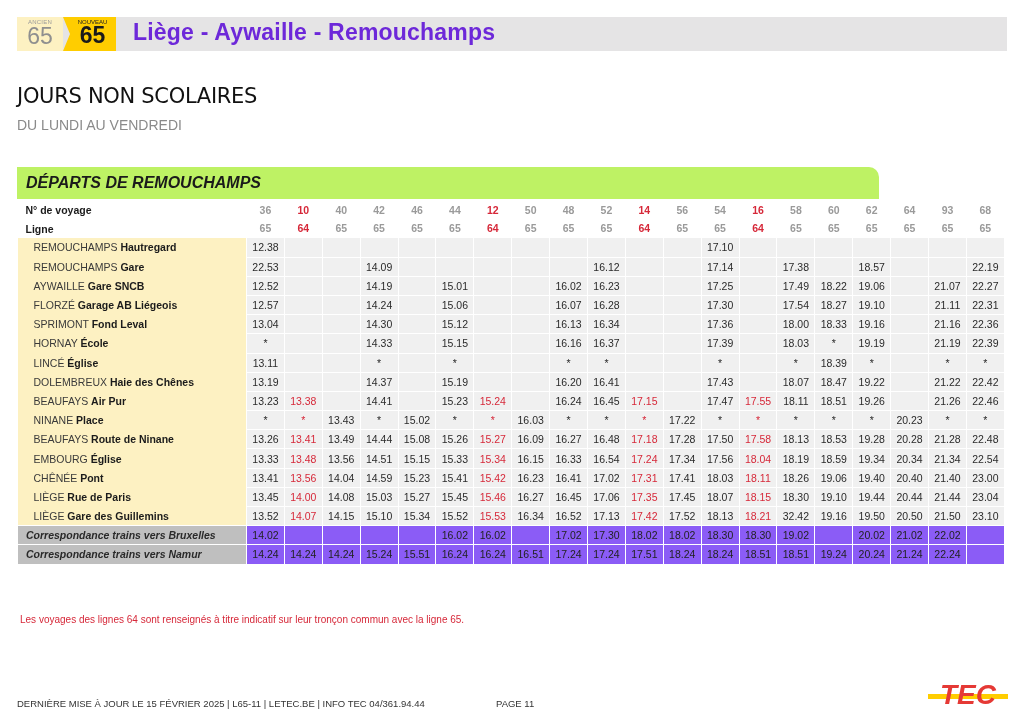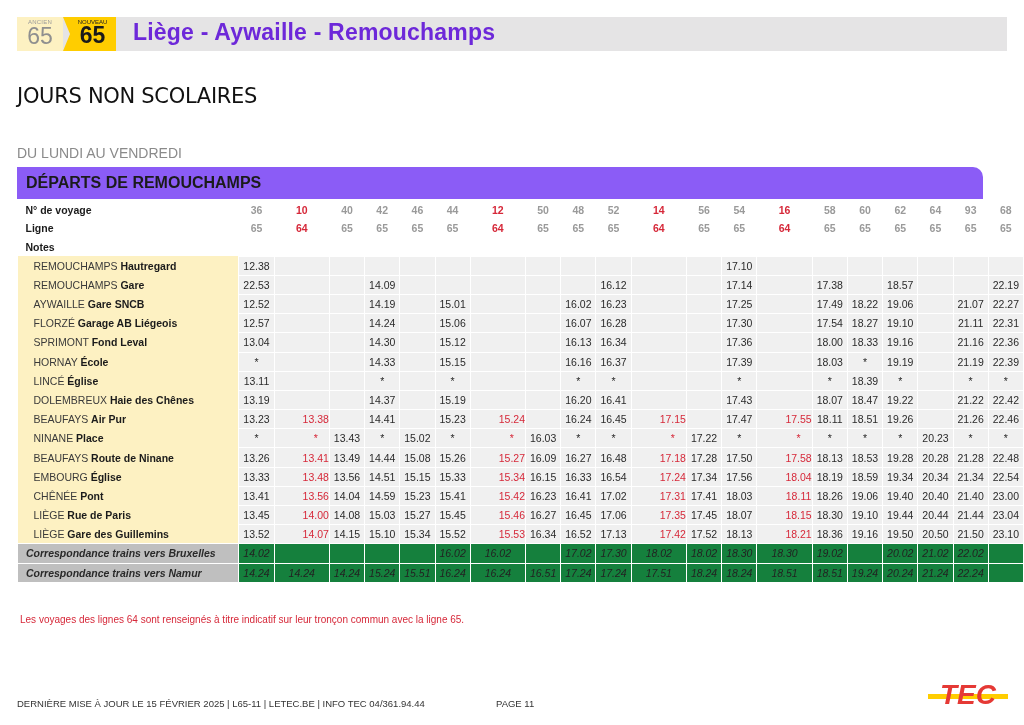--- a/index.html
+++ b/index.html
@@ -11,38 +11,38 @@
   .badge-old { position:absolute; left:17px; top:17px; width:46px; height:34px; background:#fdf1c2; }
   .badge-old .lbl { position:absolute; left:0; width:46px; top:2px; text-align:center; font-size:6px; color:#9a9a9a; letter-spacing:0.2px; }
   .badge-old .num { position:absolute; left:0; width:46px; top:6px; text-align:center; font-size:23px; color:#8f8f8f; font-weight:400; }
   .badge-new { position:absolute; left:63px; top:17px; width:53px; height:34px; background:#ffcd00;
                clip-path: polygon(0 0, 100% 0, 100% 100%, 0 100%, 7px 50%); }
   .badge-new .lbl { position:absolute; left:6px; width:47px; top:2px; text-align:center; font-size:6px; color:#222; }
   .badge-new .num { position:absolute; left:6px; width:47px; top:5px; text-align:center; font-size:23px; color:#1b1b1b; font-weight:700; }
   .route-title { position:absolute; left:133px; top:19px; font-size:23px; font-weight:700; color:#6d28d9; letter-spacing:0.2px; }
 
   .section-title { position:absolute; left:17px; top:84px; font-size:21px; font-weight:400; color:#111; letter-spacing:-0.3px; font-family:"DejaVu Sans", sans-serif; }
-  .section-sub { position:absolute; left:17px; top:117px; font-size:14px; color:#8a8a8a;margin-top:28px; }
+  .section-sub { position:absolute; left:17px; top:117px; font-size:14px; color:#8a8a8a; }
 
   
-  .dep-header { position:absolute; left:17px; top:167px; width:966px; height:32px; background:#8b5cf6; border-radius:0 10px 0 0; }
+  .dep-header { position:absolute; left:17px; top:167px; width:862px; height:32px; background:#bef264; border-radius:0 10px 0 0;font-style:italic; }
   .dep-header span { position:absolute; left:9px; top:7px; font-size:16px; font-weight:700; color:#1b1b1b; }
 
   table.tt { position:absolute; left:17px; top:201px; border-collapse:collapse; table-layout:fixed; }
   table.tt td { height:18.2px; padding:0; font-size:10.5px; text-align:center; white-space:nowrap; overflow:hidden; }
   table.tt col.stcol { width:229px; }
   table.tt col.tcol { width:37.9px; }
   .hdr td { background:#fff; color:#9a9a9a; font-weight:700; font-size:10.5px; }
   .hdr td.rowlbl { text-align:left; color:#1b1b1b; padding-left:8px; font-weight:700; font-size:10.5px;margin-left:7px; }
   .hdr td.red { color:#d62839; }
   .stop td.st { background:#fdf1c2; text-align:left; padding-left:16px; color:#3a3a3a; font-size:10.5px; }
   .stop td.st b { color:#1b1b1b; }
   .stop td.tm { background:#f0f0f0; border:1px solid #fff; color:#2a2a2a; }
-  .stop td.tm.red { color:#d62839;padding-left:28px; }
-  .conn td { background:#15803d; border:1px solid #fff; color:#222;font-style:italic; }
+  .stop td.tm.red { color:#d62839; }
+  .conn td { background:#8b5cf6; border:1px solid #fff; color:#222; }
   .conn td.st { background:#bfbfbf; text-align:left; padding-left:8px; font-style:italic; font-weight:700; color:#2a2a2a;margin-top:42px; }
 
   .note { position:absolute; left:20px; top:614px; font-size:10px; color:#d62839; }
   .footer { position:absolute; left:17px; top:698px; font-size:9.5px; color:#333; }
   .pagenum { position:absolute; left:496px; top:698px; font-size:9.5px; color:#333; }
   .logo { position:absolute; left:928px; top:676px; width:80px; height:38px; }
 </style>
 </head>
 <body>
 
@@ -128,43 +128,20 @@
         <td>65</td>
         <td>65</td>
         <td class="red">64</td>
         <td>65</td>
         <td>65</td>
         <td>65</td>
         <td>65</td>
         <td>65</td>
         <td>65</td>
       </tr>
-      <tr class="hdr">
-        <td class="rowlbl">Notes</td>
-        <td></td>
-        <td></td>
-        <td></td>
-        <td></td>
-        <td></td>
-        <td></td>
-        <td></td>
-        <td></td>
-        <td></td>
-        <td></td>
-        <td></td>
-        <td></td>
-        <td></td>
-        <td></td>
-        <td></td>
-        <td></td>
-        <td></td>
-        <td></td>
-        <td></td>
-        <td></td>
-      </tr>
       <tr class="stop">
         <td class="st"><span>REMOUCHAMPS</span> <b>Hautregard</b></td>
         <td class="tm">12.38</td>
         <td class="tm red"></td>
         <td class="tm"></td>
         <td class="tm"></td>
         <td class="tm"></td>
         <td class="tm"></td>
         <td class="tm red"></td>
         <td class="tm"></td>
@@ -489,21 +466,21 @@
         <td class="tm">15.34</td>
         <td class="tm">15.52</td>
         <td class="tm red">15.53</td>
         <td class="tm">16.34</td>
         <td class="tm">16.52</td>
         <td class="tm">17.13</td>
         <td class="tm red">17.42</td>
         <td class="tm">17.52</td>
         <td class="tm">18.13</td>
         <td class="tm red">18.21</td>
-        <td class="tm">18.36</td>
+        <td class="tm">32.42</td>
         <td class="tm">19.16</td>
         <td class="tm">19.50</td>
         <td class="tm">20.50</td>
         <td class="tm">21.50</td>
         <td class="tm">23.10</td>
       </tr>
       <tr class="conn">
         <td class="st">Correspondance trains vers Bruxelles</td>
         <td>14.02</td>
         <td></td>

